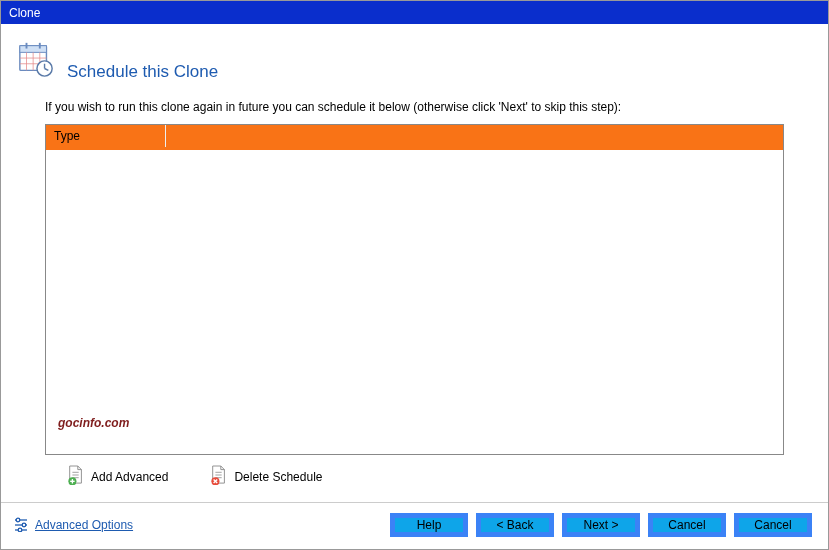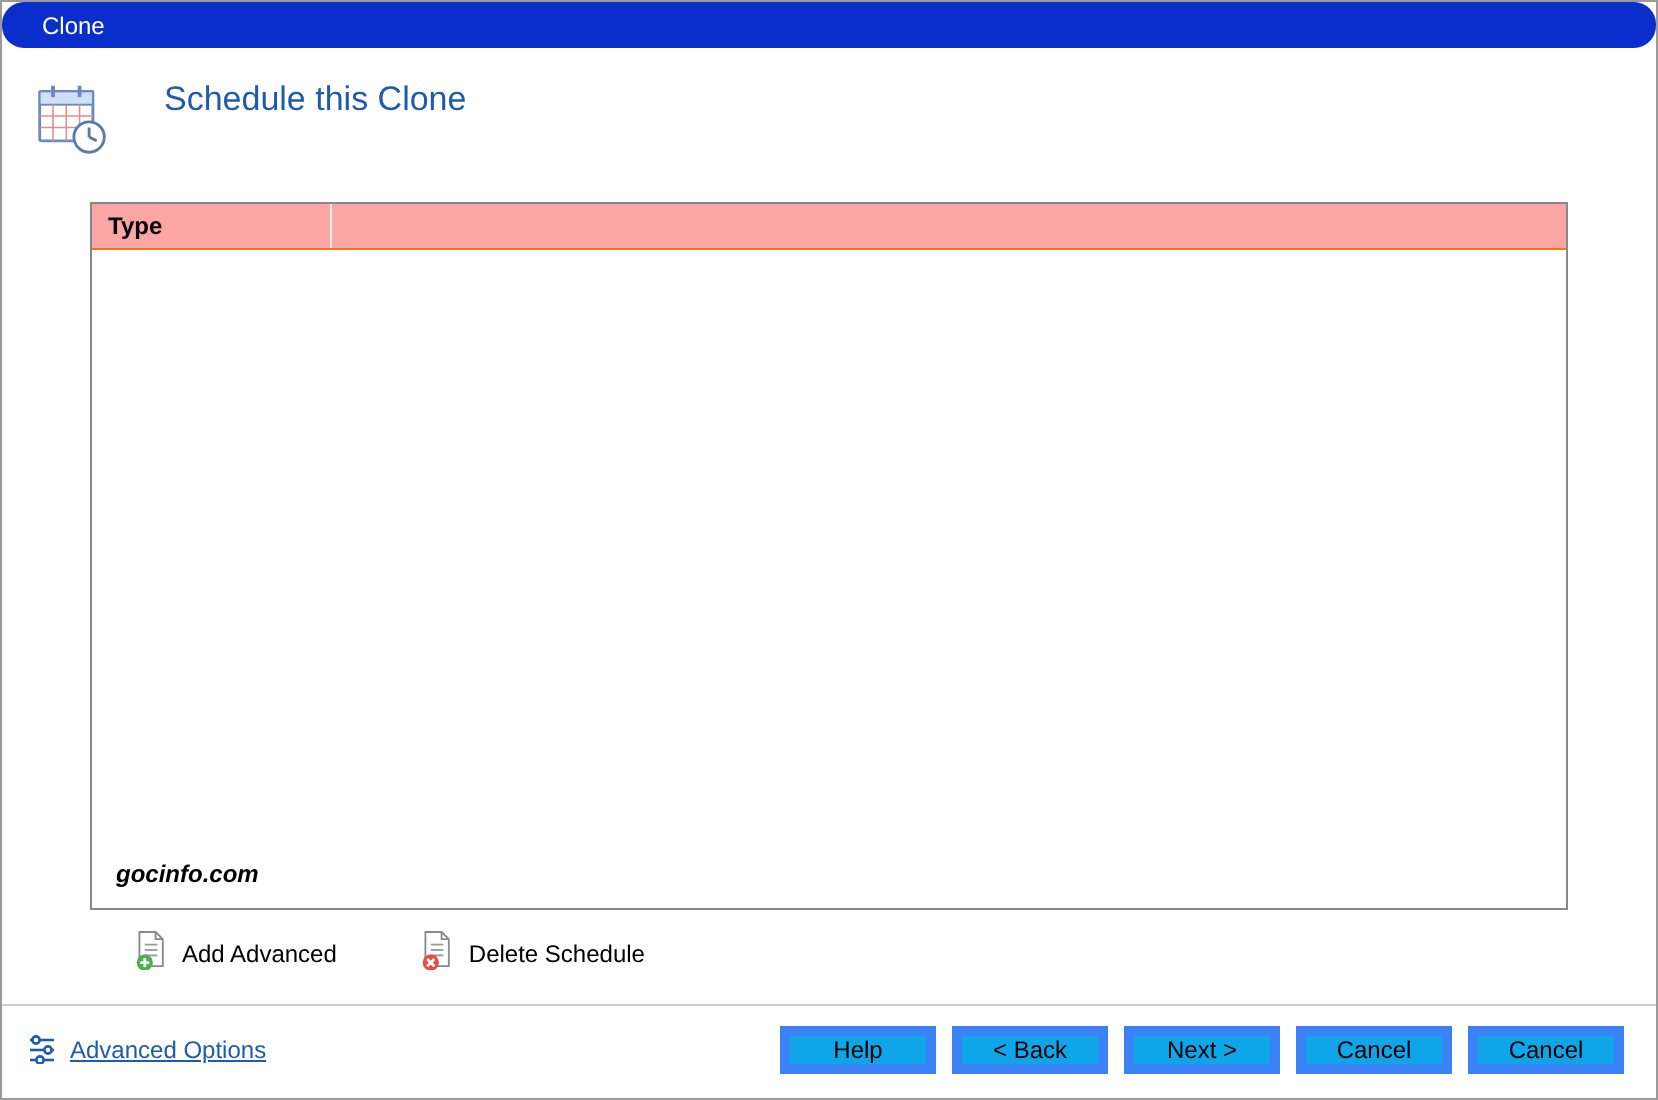--- a/index.html
+++ b/index.html
@@ -1,30 +1,30 @@
 <!DOCTYPE html>
 <html><head>
   <meta charset="utf-8">
   <style>
     * { margin: 0; padding: 0; box-sizing: border-box; font-family: "Segoe UI", Tahoma, sans-serif; }
     html, body { width: 829px; height: 550px; overflow: hidden; background: #fff; }
     .window { width: 829px; height: 550px; border: 1px solid #999; display: flex; flex-direction: column; }
-    .titlebar { background: #0a2ecc; color: #fff; font-size: 12px; padding: 4px 20px; height: 23px; display: flex; align-items: center; border-radius: 11px; }
+    .titlebar { background: #0a2ecc; color: #fff; font-size: 12px; padding: 4px 8px; height: 23px; display: flex; align-items: center; }
     .content { flex: 1; padding: 12px 16px 0 16px; display: flex; flex-direction: column; }
-    .header { display: flex; align-items: flex-start; gap: 27px; margin-bottom: 18px; margin-top: 4px; }
+    .header { display: flex; align-items: flex-end; gap: 12px; margin-bottom: 18px; margin-top: 4px; }
     .header-icon svg { width: 38px; height: 38px; }
     .header-title { color: #1e5bb0; font-size: 17px; font-weight: 400; }
     .instruction { font-size: 12px; color: #000; margin-left: 28px; margin-bottom: 10px; }
     .table-wrap { margin-left: 28px; margin-right: 28px; border: 1px solid #888; flex: 1; display: flex; flex-direction: column; position: relative; }
-    .table-header { display: flex; background: #fca5a5; border-bottom: 1px solid #f97316; font-weight: bold; }
+    .table-header { display: flex; background: #f97316; border-bottom: 3px solid #f97316; }
     .th { font-size: 12px; padding: 4px 8px; color: #000; border-right: 1px solid #eee; }
     .th-type { width: 120px; }
     .th-schedule { flex: 1; }
     .table-body { flex: 1; background: #fff; position: relative; }
-    .watermark { position: absolute; bottom: 10px; left: 12px; font-size: 12px; font-weight: bold; font-style: italic; color: #000000; }
+    .watermark { position: absolute; bottom: 24px; left: 12px; font-size: 12px; font-weight: bold; font-style: italic; color: #7f1d1d; }
     .schedule-actions { display: flex; gap: 42px; margin: 10px 0 14px 50px; }
     .sched-btn { display: flex; align-items: center; gap: 6px; font-size: 12px; color: #000; cursor: pointer; background: none; border: none; }
     .sched-btn svg { width: 18px; height: 20px; }
     .footer { border-top: 1px solid #ccc; padding: 10px 16px 12px 12px; display: flex; align-items: center; }
     .adv-link { display: flex; align-items: center; gap: 6px; color: #1e5bb0; font-size: 12px; text-decoration: underline; cursor: pointer; }
     .adv-link svg { width: 16px; height: 16px; }
     .footer-spacer { flex: 1; }
     .wiz-btn { min-width: 78px; height: 24px; font-size: 12px; background: #0ea5e9; border: 5px solid #3b82f6; margin-left: 8px; cursor: pointer; color: #000; }
   </style>
 </head>
@@ -49,20 +49,21 @@
           <line x1="17" y1="13" x2="17" y2="32" stroke="#e48b8b" stroke-width="0.8"></line>
           <line x1="24" y1="13" x2="24" y2="32" stroke="#e48b8b" stroke-width="0.8"></line>
           <circle cx="29" cy="30" r="8" fill="#fff" stroke="#5a7aa8" stroke-width="1.5"></circle>
           <line x1="29" y1="30" x2="29" y2="25" stroke="#5a7aa8" stroke-width="1.5"></line>
           <line x1="29" y1="30" x2="33" y2="32" stroke="#5a7aa8" stroke-width="1.5"></line>
         </svg>
       </span>
       <div class="header-title">Schedule this Clone</div>
     </div>
 
+    <div class="instruction">If you wish to run this clone again in future you can schedule it below (otherwise click 'Next' to skip this step):</div>
 
     <div class="table-wrap">
       <div class="table-header">
         <div class="th th-type">Type</div>
       </div>
       <div class="table-body">
         <div class="watermark">gocinfo.com</div>
       </div>
     </div>
 

